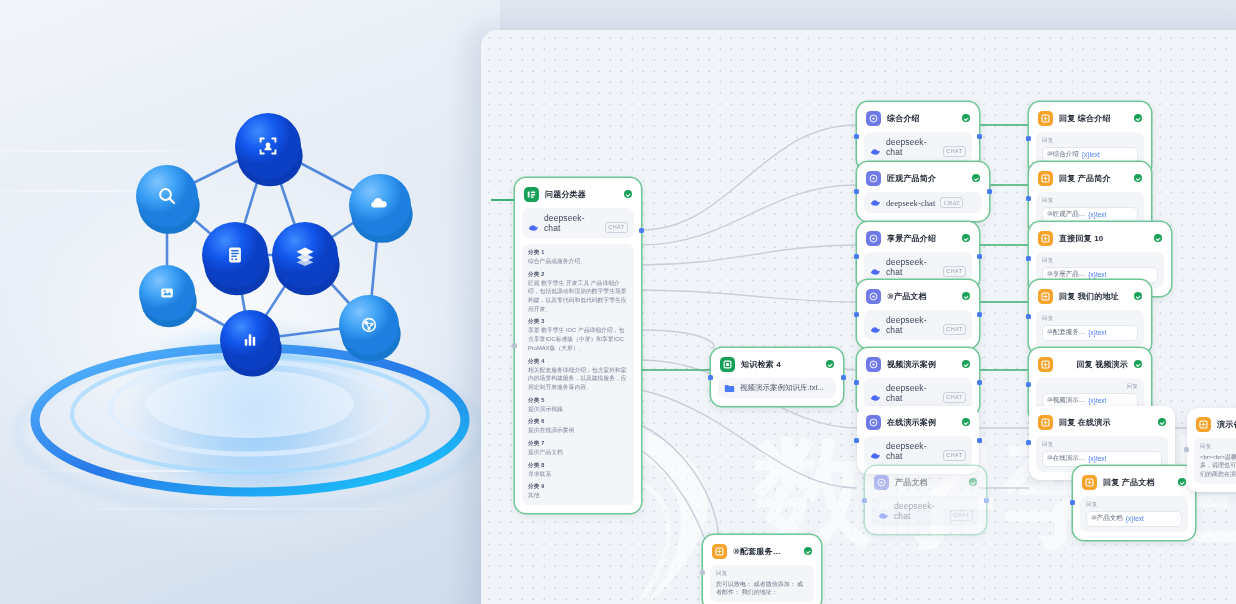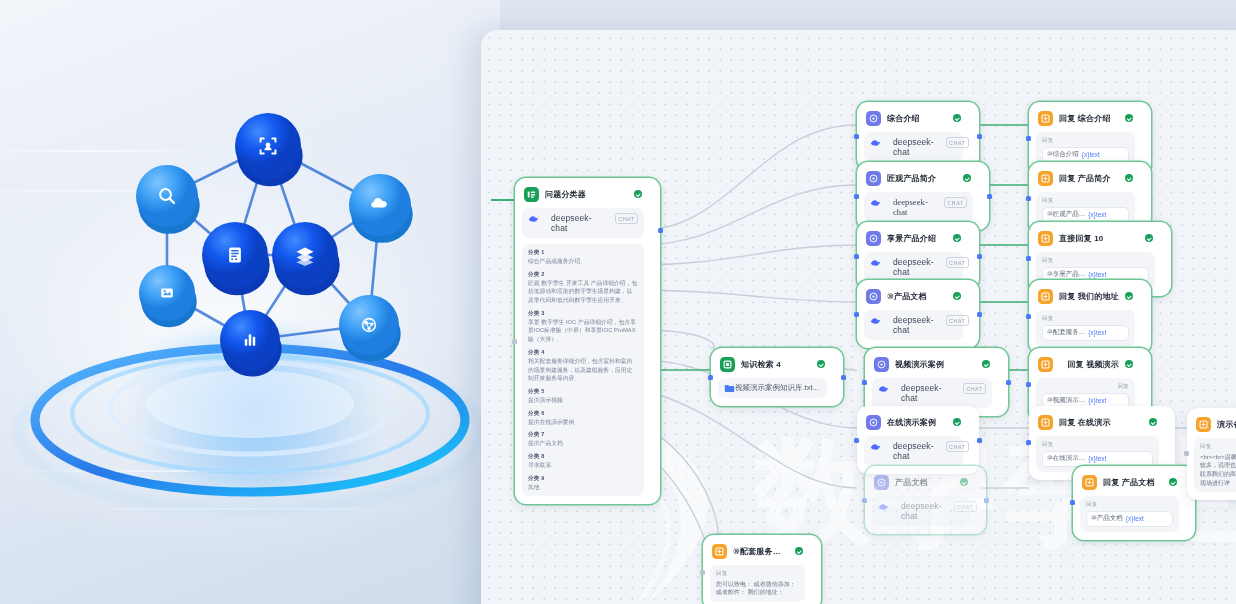--- a/index.html
+++ b/index.html
@@ -57,21 +57,21 @@
     font-family:"DejaVu Sans",sans-serif;
   }
   #edges { position:absolute; left:0; top:0; width:780px; height:600px; pointer-events:none; }
 
   
   .node {
     position:absolute;
     background:#ffffff;
     border-radius:11px;
     box-shadow:0 1px 3px rgba(35,55,90,.10),0 4px 14px rgba(35,55,90,.08);
-    padding:7px 16px 8px 7px;
+    padding:7px 7px 8px 7px;
   }
   .node.sel { box-shadow:0 0 0 1.5px #6ec795, 0 2px 10px rgba(35,55,90,.12); }
   .node.ghost { opacity:.45; }
 
   .nhead { display:flex; align-items:center; gap:6px; padding:1px 2px 0 2px; height:17px; }
   .nicon {
     width:15px; height:15px; border-radius:4.5px; flex:0 0 auto;
     display:flex; align-items:center; justify-content:center;
     color:#fff;
   }
@@ -91,28 +91,28 @@
   .dot-ok::after {
     content:""; position:absolute; left:2px; top:3.2px;
     width:3.4px; height:1.6px; border-left:1.1px solid #fff; border-bottom:1.1px solid #fff;
     transform:rotate(-45deg);
   }
 
   .nbody {
     margin-top:6px; background:#f3f5f9; border-radius:7px;
     padding:5px 6px;
   }
-  .model-row { display:flex; align-items:flex-start; gap:12px; }
+  .model-row { display:flex; align-items:flex-end; gap:5px; }
   .model-mark { width:11px; height:11px; flex:0 0 auto; }
   .model-name { font-size:8.5px; color:#3d4758; letter-spacing:.1px; }
   .chat-tag {
     font-size:5.5px; color:#9aa4b4; border:.8px solid #ccd3de;
     border-radius:3px; padding:.5px 2.5px; letter-spacing:.4px; line-height:1.5;
   }
-  .kb-row { display:flex; align-items:center; }
+  .kb-row { display:flex; align-items:center; gap:5px; }
   .kb-ic { width:11px; height:9px; flex:0 0 auto; }
   .kb-name { font-size:7.5px; color:#4b5567; white-space:nowrap; overflow:hidden; text-overflow:ellipsis; }
 
   .ans-label { font-size:5.5px; color:#98a2b2; margin-bottom:2.5px; letter-spacing:.2px; }
   .ans-box {
     background:#fff; border:.8px solid #e3e8ef; border-radius:5px;
     padding:2.5px 4px; display:flex; align-items:center; gap:3px;
     font-size:6.5px; color:#5a6475; white-space:nowrap; overflow:hidden;
   }
   .ans-box .var { color:#4a7bf7; }
@@ -300,21 +300,21 @@
       <path d="M498,340 L548,340"></path>
     </g>
     <g stroke="#c8cfdb" stroke-width="1.4" fill="none">
       <path d="M498,398 L548,398"></path>
       <path d="M498,458 L548,458"></path>
       <path d="M670,398 L706,398"></path>
     </g>
     <path d="M10,170 L34,170" stroke="#3fae74" stroke-width="1.8" fill="none"></path>
   </svg>
 
-  <div class="node sel" id="n-classifier" style="left:34px; top:148px; width:145px;">
+  <div class="node sel" id="n-classifier" style="left:34px; top:148px; width:126px;">
     <div class="handle left gray"></div>
     <div class="handle right" style="top:52px;"></div>
     <div class="nhead">
       <span class="nicon green">
         <svg width="9" height="9" viewBox="0 0 12 12">
             <rect x="1" y="2" width="2.4" height="8" rx="1" fill="#fff"></rect>
             <rect x="5" y="2" width="6" height="2" rx="1" fill="#fff"></rect>
             <rect x="5" y="5.2" width="6" height="2" rx="1" fill="#fff"></rect>
             <rect x="5" y="8.4" width="4" height="2" rx="1" fill="#fff"></rect>
           </svg>
@@ -480,21 +480,21 @@
         <div class="nbody">
           <div class="model-row">
             <svg class="model-mark" viewBox="0 0 14 14">
               <path d="M1 8.5 C3 4 7 3 9 5.5 C10.6 7.6 12.5 6.6 13 5.4 C12.8 9 9.6 11.6 6.3 11 C3.6 10.5 1.8 9.6 1 8.5 Z" fill="#4d6bfe"></path>
             </svg>
             <span class="model-name">deepseek-chat</span>
             <span class="chat-tag">CHAT</span>
           </div>
         </div>
       </div>
-      <div class="node sel" style="left: 384px; top: 318px; width: 143px;">
+      <div class="node sel" style="left: 376px; top: 318px; width: 122px;">
         <div class="handle left"></div>
         <div class="handle right"></div>
         <div class="nhead">
           <span class="nicon iblue">
             <svg width="9" height="9" viewBox="0 0 12 12">
               <circle cx="6" cy="6" r="4.6" fill="none" stroke="#fff" stroke-width="1.3"></circle>
               <circle cx="6" cy="6" r="1.5" fill="#fff"></circle>
             </svg>
           </span>
           <span class="ntitle">视频演示案例</span>

